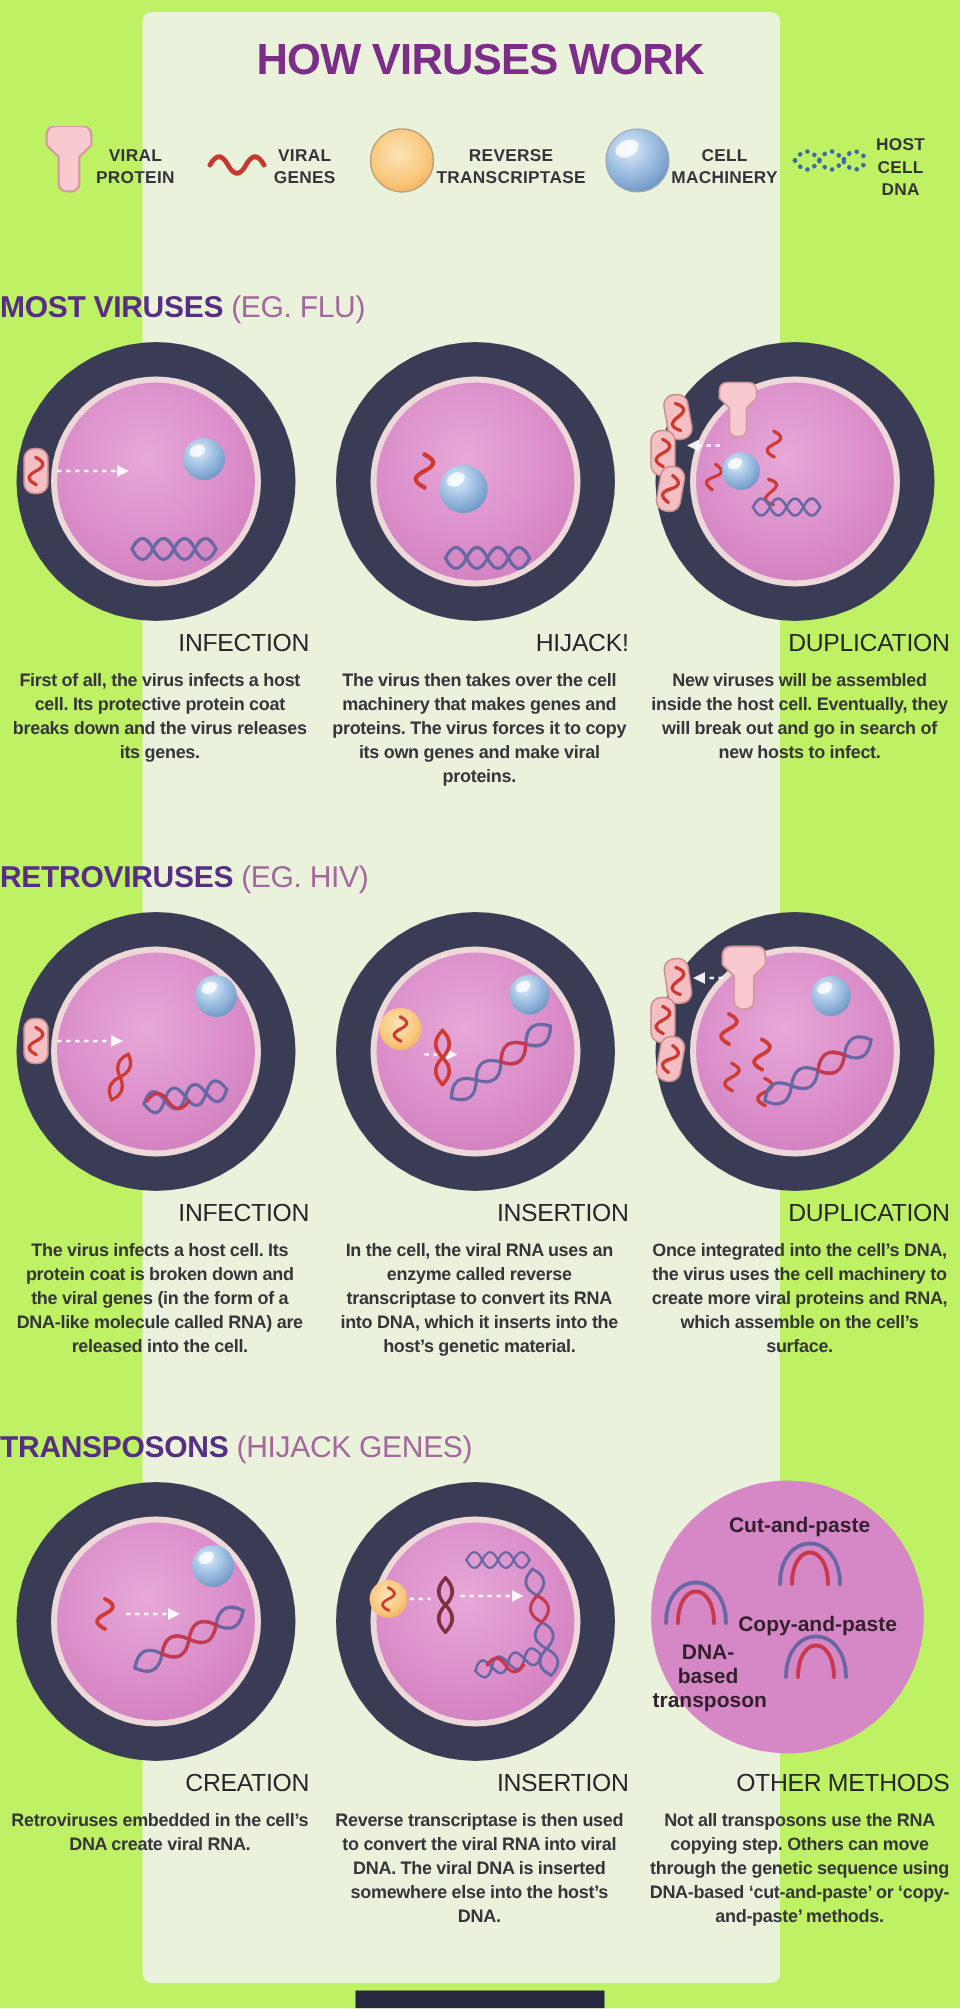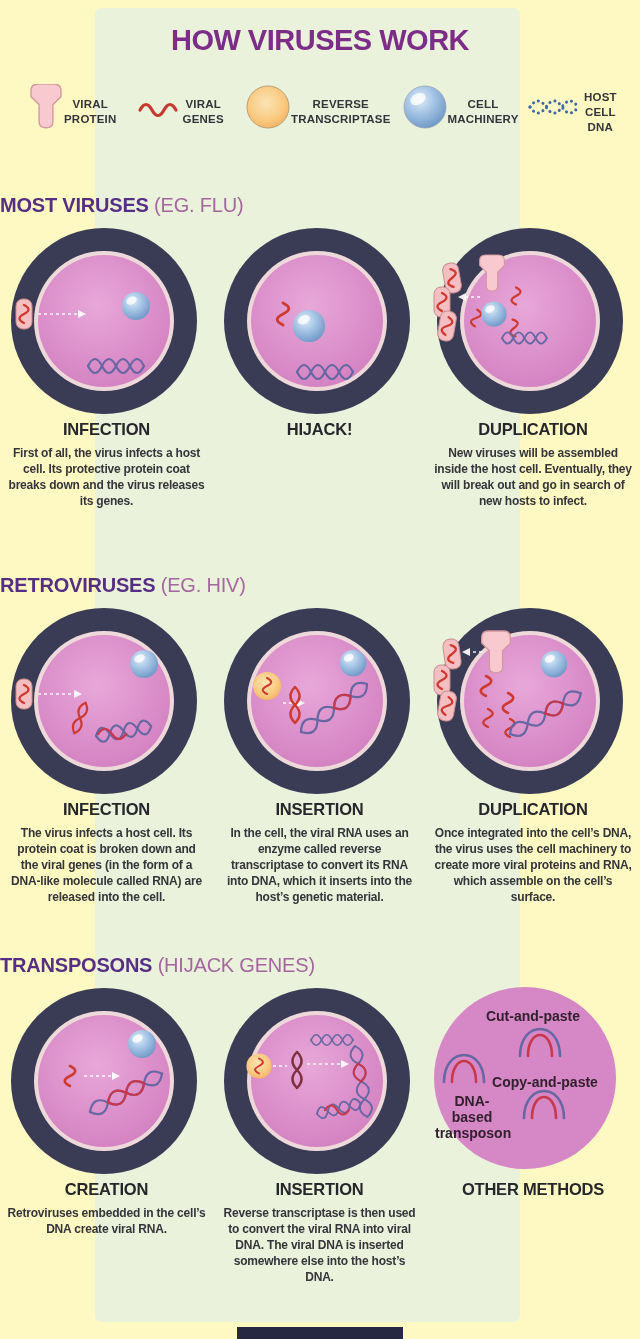--- a/index.html
+++ b/index.html
@@ -1,37 +1,37 @@
 <!DOCTYPE html>
 <html><head>
 <meta charset="utf-8">
 <style>
   html,body{margin:0;padding:0;background:#ffffff;}
-  .page{position:relative;width:640px;height:1339px;background:#fef9c3;overflow:hidden;
+  .page{position:relative;width:640px;height:1339px;background:#bef264;overflow:hidden;
         font-family:"Liberation Sans",sans-serif;}
   .panel{position:absolute;left:95px;top:8px;width:425px;height:1314px;background:#eaf2dc;border-radius:6px;}
   .title{position:absolute;top:24px;left:0;width:640px;margin:0;text-align:center;
          font-size:29px;font-weight:bold;letter-spacing:-0.5px;color:#7c2d87;}
   
   .legend{position:absolute;top:80px;left:0;width:640px;display:flex;justify-content:space-between;
           padding:0 28px;box-sizing:border-box;}
   .li{display:flex;align-items:center;}
   .li .ic{height:54px;display:flex;align-items:center;justify-content:center;}
   .li .ll{margin-top:10px;font-size:11.5px;font-weight:bold;color:#34343a;text-align:center;line-height:1.3;letter-spacing:0.2px;}
   .w1{width:80px}.w2{width:80px}.w3{width:128px}.w4{width:96px}.w5{width:86px}
   
   .sec-head{position:absolute;left:0;width:640px;font-size:20px;letter-spacing:-0.2px;}
   .sec-head .bold{font-weight:bold;color:#562e83;}
   .sec-head .light{font-weight:normal;color:#a4679e;}
   
   .figrow{position:absolute;left:0;width:640px;height:190px;display:grid;grid-template-columns:213px 213px 214px;}
   .fig{position:relative;width:213px;height:190px;}
   .textrow{position:absolute;left:0;width:640px;display:grid;grid-template-columns:213px 213px 214px;}
   .step{padding:0 7px;text-align:center;box-sizing:border-box;}
-  .step h3{margin:0 0 7px 0;font-size:16.5px;font-weight:bold;letter-spacing:-0.2px;color:#26262b;}
+  .step h3{margin:0 0 7px 0;font-size:16.5px;font-weight:normal;letter-spacing:-0.2px;color:#26262b;text-align:right;}
   .step p{margin:0;font-size:12px;font-weight:bold;line-height:1.33;color:#35353a;letter-spacing:-0.2px;}
   
   .dash{stroke:#fff;stroke-width:1.6;stroke-dasharray:3 3;opacity:.92;}
   .red{color:#cf3a30;}
   .maroon{color:#7e3040;}
   
   .tpl{position:absolute;font-size:14px;font-weight:bold;color:#33202e;line-height:1.15;text-align:center;}
   .tpl.cut{left:52px;top:22px;width:110px;}
   .tpl.copy{left:64px;top:88px;width:110px;}
   .tpl.dna{left:9px;top:107px;width:74px;}
@@ -201,20 +201,21 @@
     </div>
   </div>
 
   <div class="textrow" style="top:420px">
     <div class="step">
       <h3>INFECTION</h3>
       <p>First of all, the virus infects a host cell. Its protective protein coat breaks down and the virus releases its genes.</p>
     </div>
     <div class="step">
       <h3>HIJACK!</h3>
+      <p>The virus then takes over the cell machinery that makes genes and proteins. The virus forces it to copy its own genes and make viral proteins.</p>
     </div>
     <div class="step">
       <h3>DUPLICATION</h3>
       <p>New viruses will be assembled inside the host cell. Eventually, they will break out and go in search of new hosts to infect.</p>
     </div>
   </div>
 
   <div class="sec-head" style="top:574px">
     <span class="bold">RETROVIRUSES</span>
     <span class="light">(EG. HIV)</span>
@@ -337,17 +338,18 @@
     <div class="step">
       <h3>CREATION</h3>
       <p>Retroviruses embedded in the cell’s DNA create viral RNA.</p>
     </div>
     <div class="step">
       <h3>INSERTION</h3>
       <p>Reverse transcriptase is then used to convert the viral RNA into viral DNA. The viral DNA is inserted somewhere else into the host’s DNA.</p>
     </div>
     <div class="step">
       <h3>OTHER METHODS</h3>
+      <p>Not all transposons use the RNA copying step. Others can move through the genetic sequence using DNA-based ‘cut-and-paste’ or ‘copy-and-paste’ methods.</p>
     </div>
   </div>
 
   <div class="footer-bar"></div>
 </div>
 
 </body></html>

